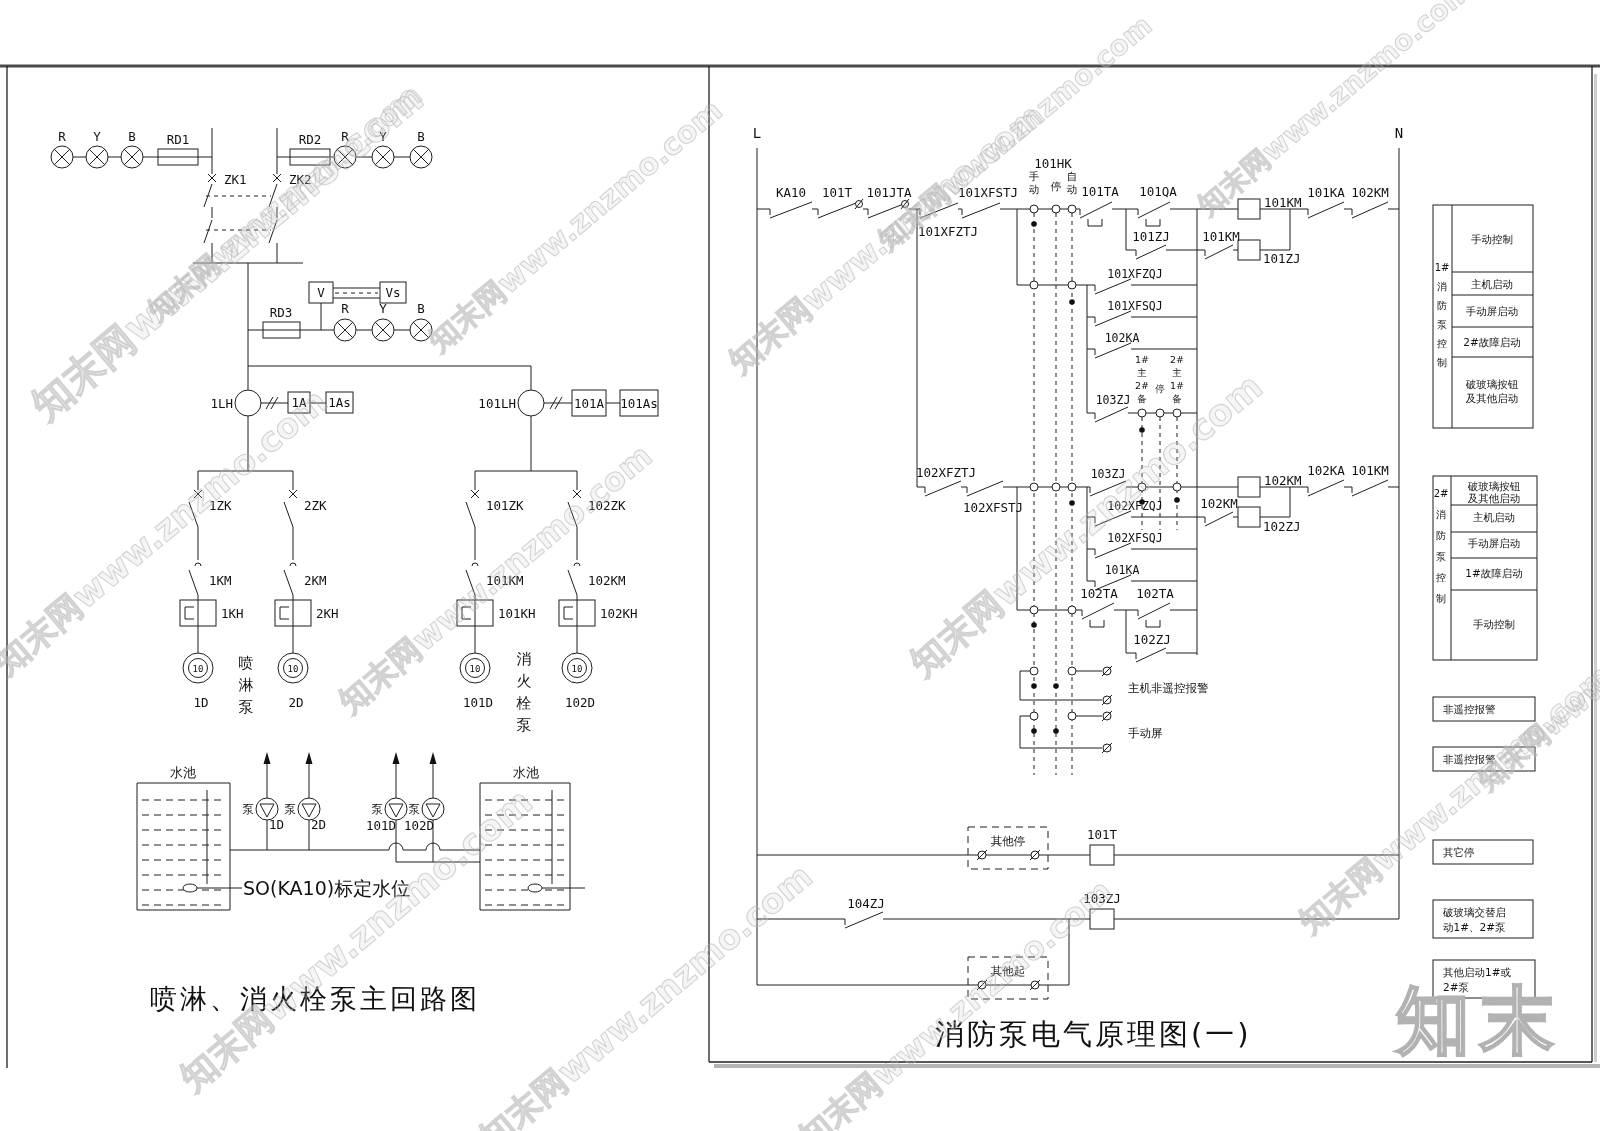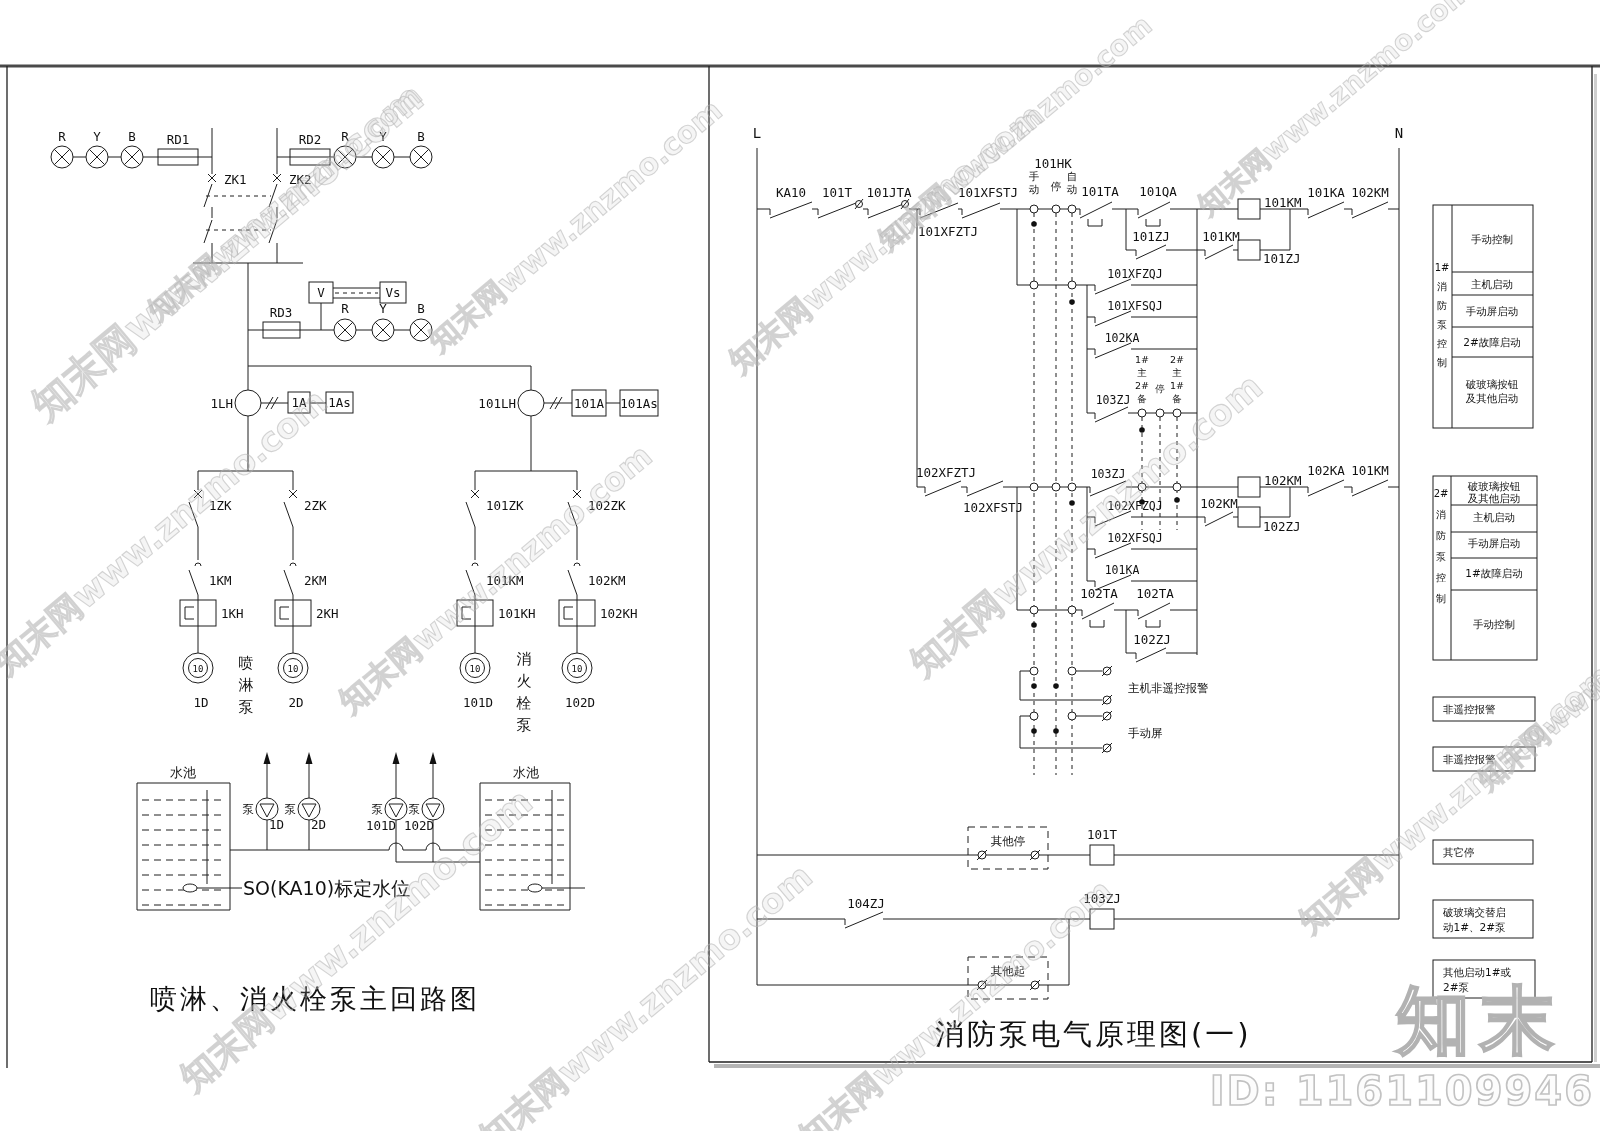--- a/index.html
+++ b/index.html
@@ -720,14 +720,13 @@
 <div class="wm" style="left:470px;top:1125px;font-size:34px">知末网www.znzmo.com</div>
 <div class="wm" style="left:720px;top:350px;font-size:32px">知末网www.znzmo.com</div>
 <div class="wm" style="left:870px;top:230px;font-size:28px">知末网www.znzmo.com</div>
 <div class="wm" style="left:1190px;top:195px;font-size:28px">知末网www.znzmo.com</div>
 <div class="wm" style="left:900px;top:650px;font-size:36px">知末网www.znzmo.com</div>
 <div class="wm" style="left:1290px;top:910px;font-size:32px">知末网www.znzmo.com</div>
 <div class="wm" style="left:1470px;top:770px;font-size:28px">知末网www.znzmo.com</div>
 <div class="wm" style="left:790px;top:1125px;font-size:32px">知末网www.znzmo.com</div>
 
 <div class="logo">知末</div>
-<div class="idtext">ID: 1161109946</div>
 </div>
 
 </body></html>

